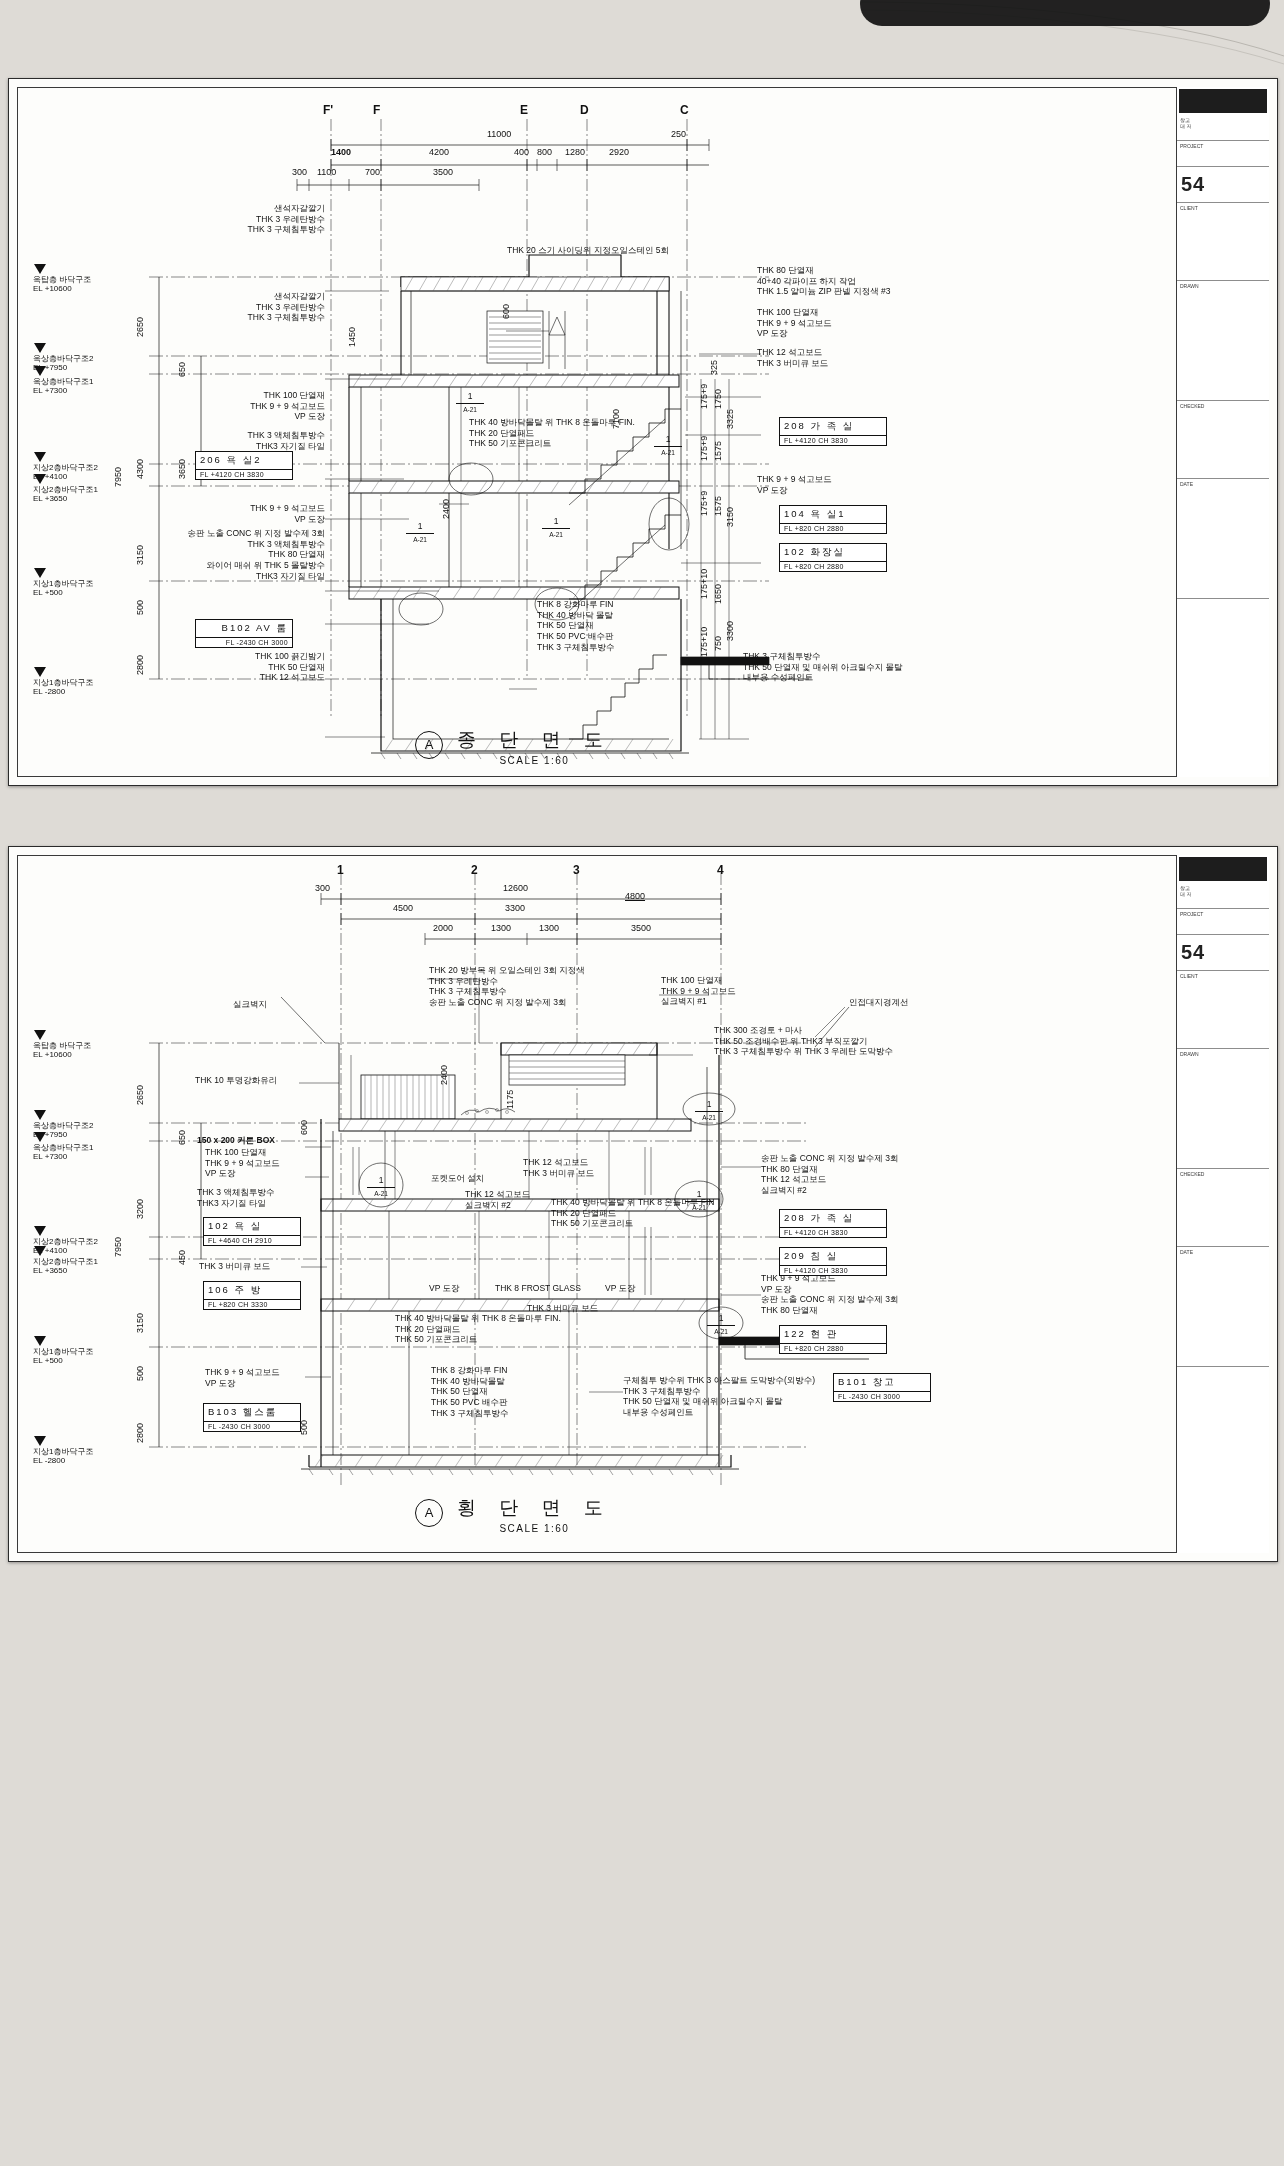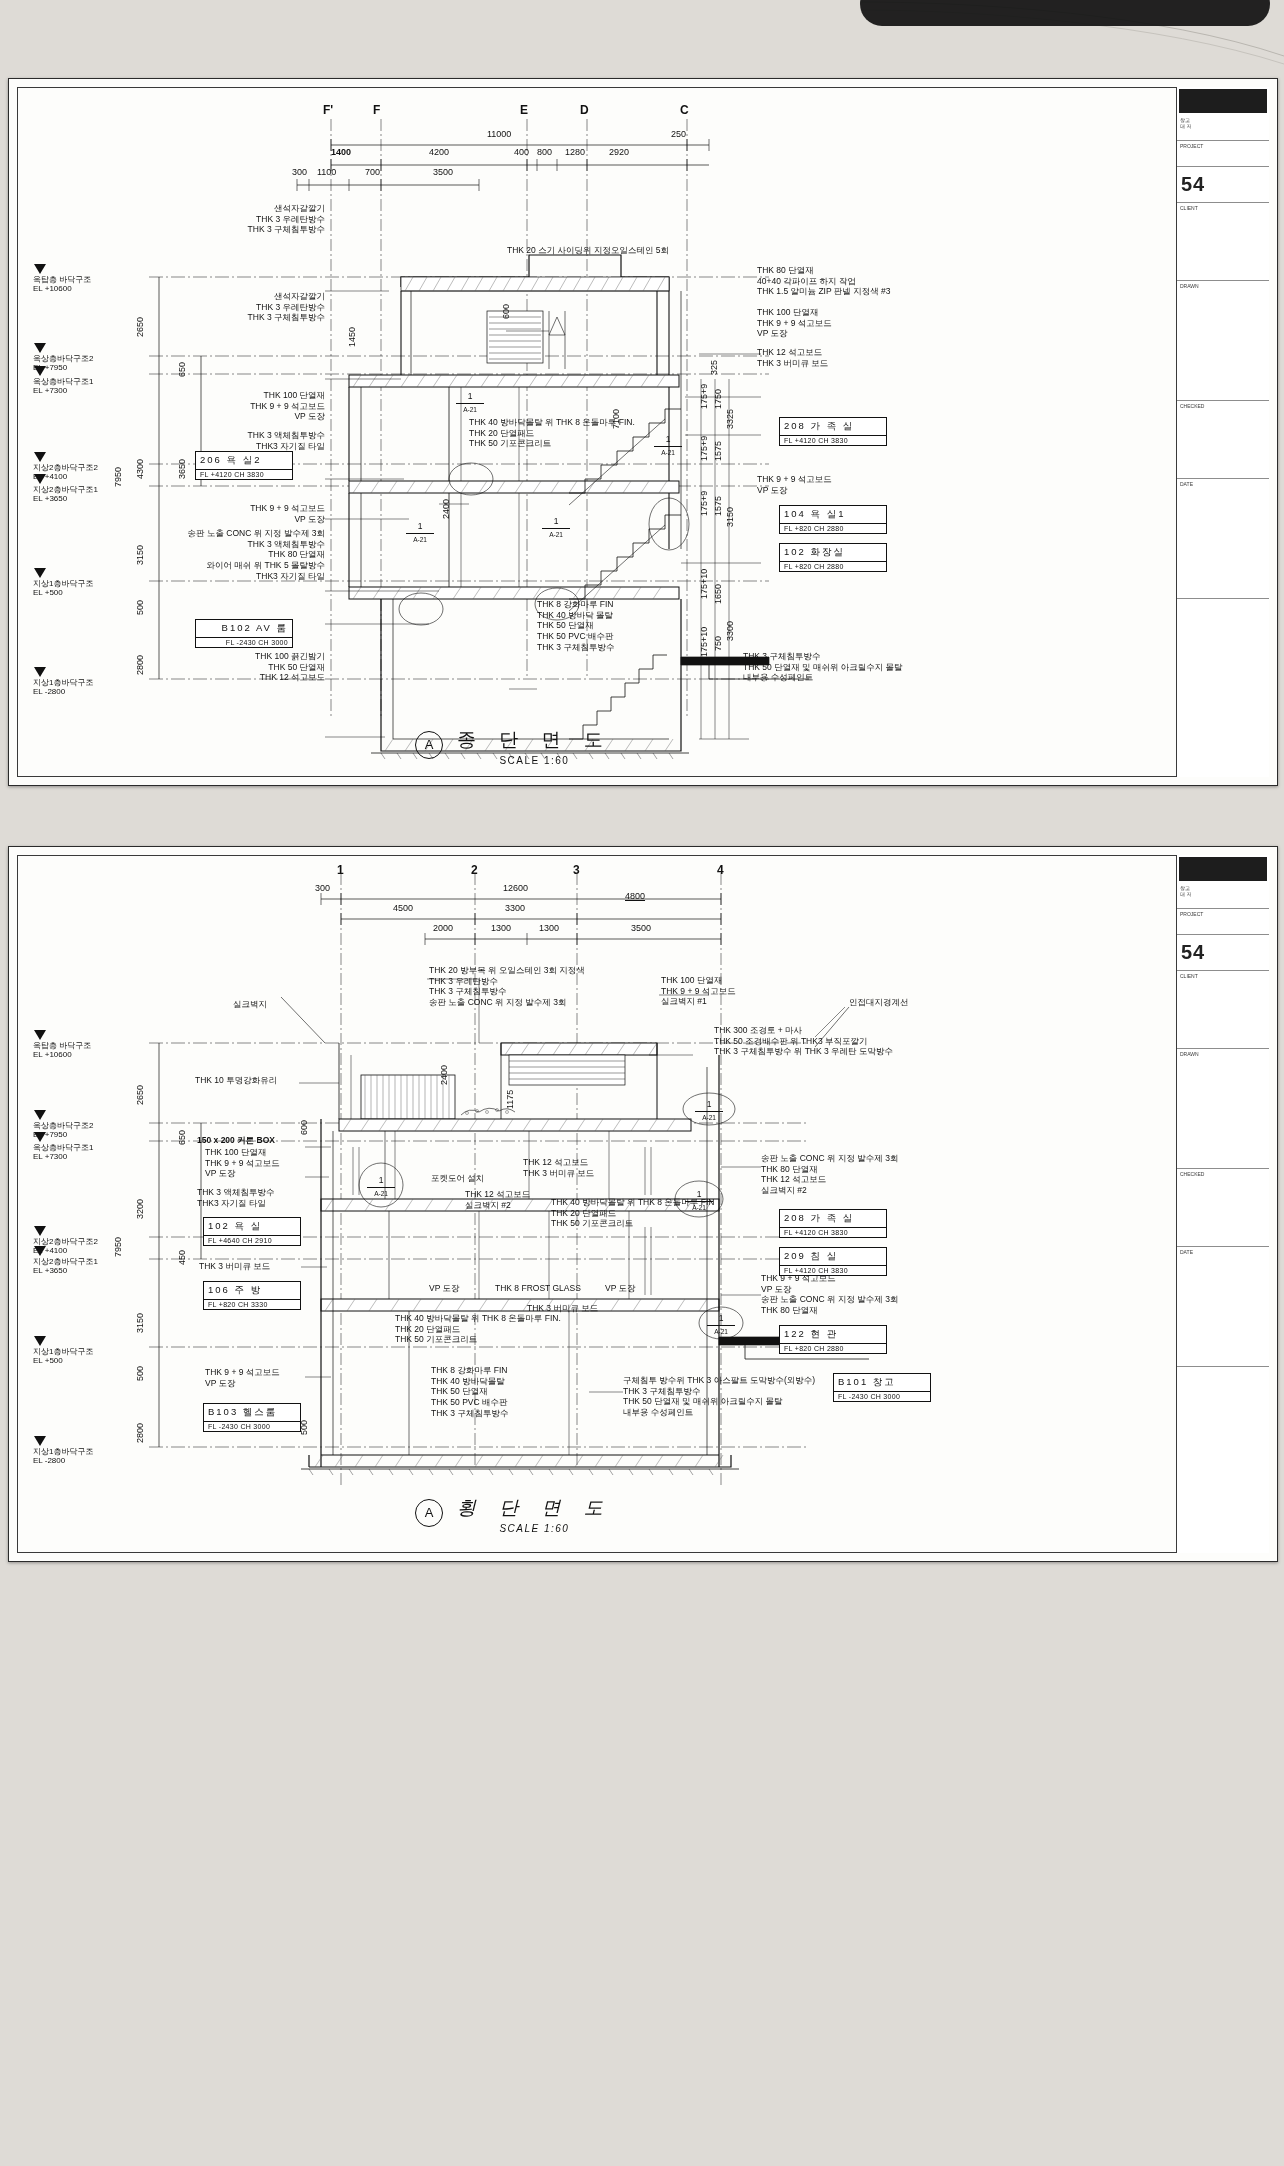--- a/index.html
+++ b/index.html
@@ -955,21 +955,21 @@
       <div style="border-top:1px solid #111;margin:1px 4px 0;"></div>
       <span style="font-size:6.5px;">A-21</span>
     </div>
     <div class="lbl c" style="left:694px;top:466px;width:36px;">
       <span>1</span>
       <div style="border-top:1px solid #111;margin:1px 4px 0;"></div>
       <span style="font-size:6.5px;">A-21</span>
     </div>
 
     <div class="cap-circle" style="left:406px;top:652px;">A</div>
-    <div class="caption" style="left:448px;top:648px;font-style:italic;">
+    <div class="caption" style="left:448px;top:648px;">
       <div class="t">횡 단 면 도</div>
       <div class="s">SCALE 1:60</div>
     </div>
 
     <div class="titleblock" style="right:8px;top:8px;bottom:8px;">
       <div class="tb-logo"></div>
       <div class="tb-row" style="white-space:pre-line;">창고
 대 저</div>
       <div class="tb-row">PROJECT</div>
       <div class="tb-big">54</div>

